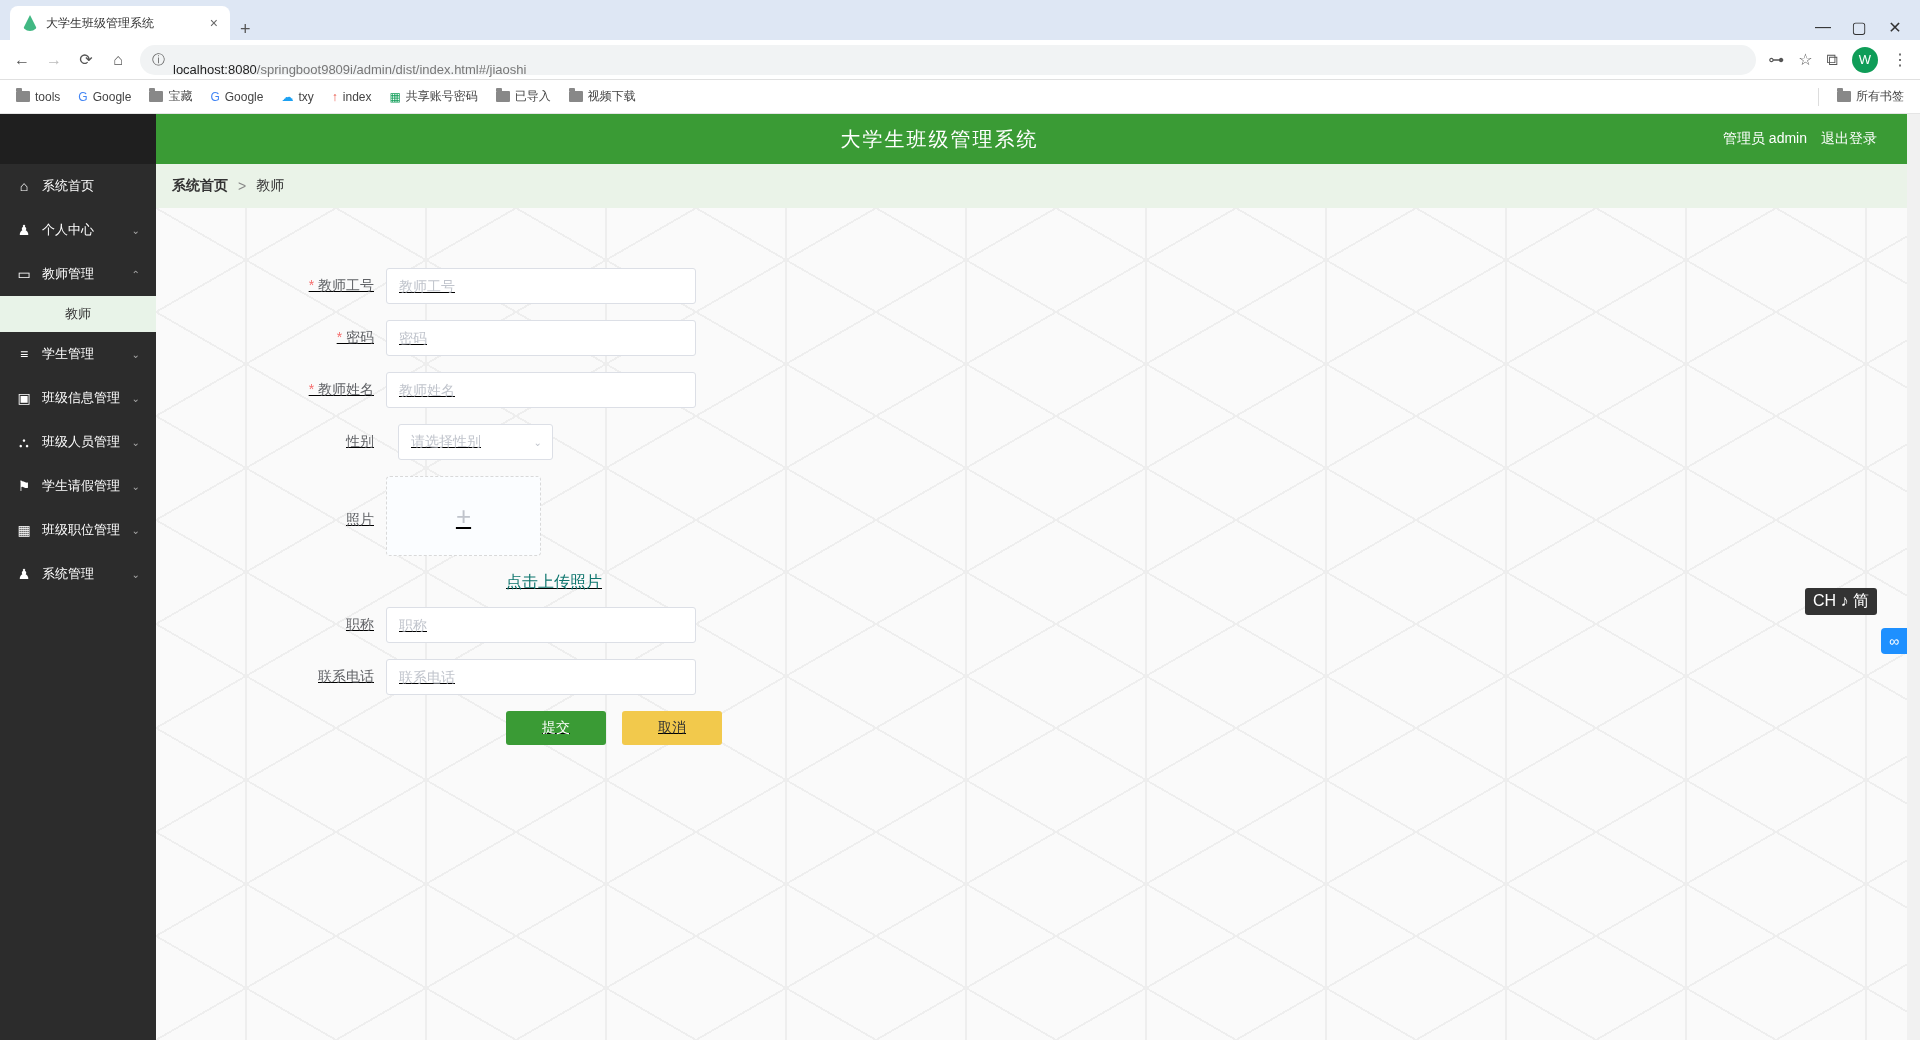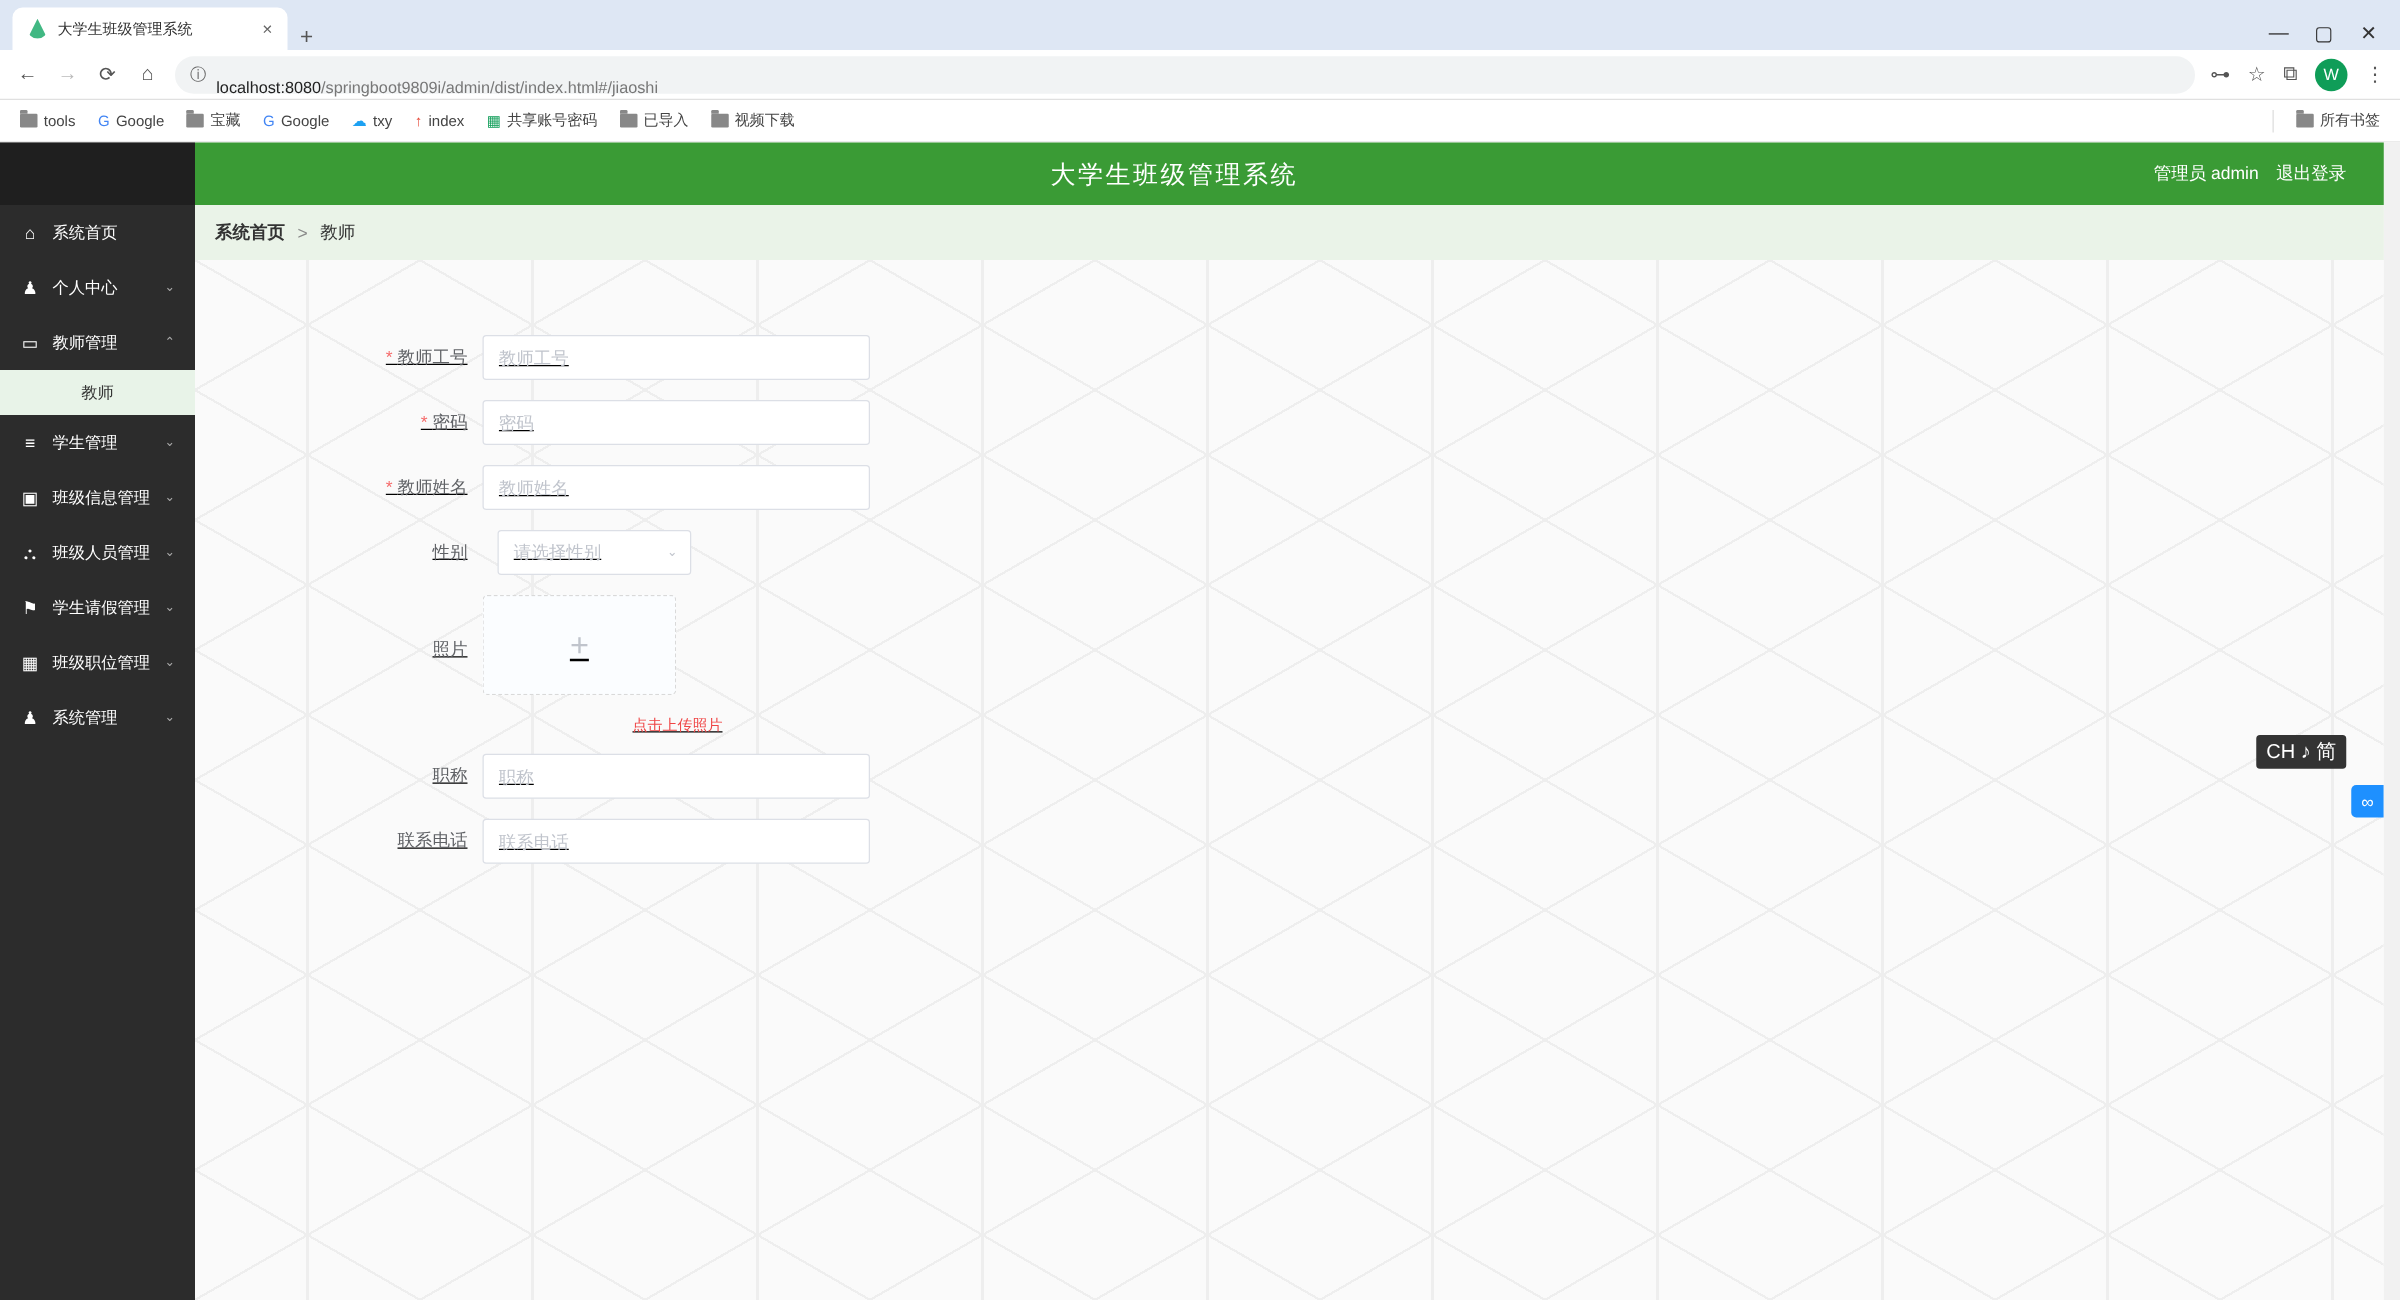--- a/index.html
+++ b/index.html
@@ -62,21 +62,21 @@
     .form { position: relative; padding: 60px 0 0 120px; width: 760px; text-decoration: underline; }
     .row { display: flex; align-items: center; margin-bottom: 16px; }
     .lbl { width: 110px; text-align: right; padding-right: 12px; font-size: 14px; color: #606266; }
     .req::before { content: "* "; color: #f56c6c; }
     .inp { width: 310px; height: 36px; border: 1px solid #dcdfe6; border-radius: 3px; padding: 0 12px; font-size: 14px; color: #606266; background: #fff; outline: none; }
     .inp::placeholder { color: #c0c4cc; }
     .sel { width: 155px; height: 36px; border: 1px solid #dcdfe6; border-radius: 3px; padding: 0 28px 0 12px; font-size: 14px; color: #c0c4cc; background: #fff; position: relative; display: flex; align-items: center; cursor: pointer; margin-left: 12px; }
     .sel-arrow { position: absolute; right: 10px; color: #c0c4cc; font-size: 10px; }
     .uploader { width: 155px; height: 80px; border: 1px dashed #d9d9d9; border-radius: 4px; background: #fbfdff; display: flex; align-items: center; justify-content: center; cursor: pointer; }
     .uploader-plus { font-size: 26px; color: #c0c4cc; font-weight: 200; }
-    .upload-hint { font-size: 12px; color: #ef4444; margin: 6px 0 14px 230px; }
+    .upload-hint { font-size: 16px; color: #0f766e; margin: 6px 0 14px 230px; }
     .btns { display: flex; gap: 16px; margin-left: 230px; }
     .btn { width: 100px; height: 34px; border: none; border-radius: 3px; font-size: 14px; cursor: pointer; }
     .btn-primary { background: #3a9b35; color: #fff; }
     .btn-warn { background: #f2c94c; color: #333; }
 
     .ime-badge { position: absolute; right: 30px; top: 380px; background: #333; color: #fff; font-size: 16px; padding: 3px 8px; border-radius: 3px; }
     .side-widget { position: absolute; right: 0; top: 420px; width: 26px; height: 26px; background: #1e90ff; border-radius: 4px 0 0 4px; display: flex; align-items: center; justify-content: center; color: #fff; font-size: 14px; }
 
     .scrollbar { width: 13px; background: #f1f1f1; }
   </style>
@@ -260,20 +260,24 @@
         </div>
         <div class="upload-hint">点击上传照片</div>
         <div class="row">
           <div class="lbl">职称</div>
           <input class="inp" placeholder="职称" style="">
         </div>
         <div class="row">
           <div class="lbl">联系电话</div>
           <input class="inp" placeholder="联系电话" style="">
         </div>
+        <div class="btns">
+          <button class="btn btn-primary">提交</button>
+          <button class="btn btn-warn">取消</button>
+        </div>
       </div>
 
       <div class="ime-badge">CH ♪ 简</div>
       <div class="side-widget">∞</div>
     </div>
   </div>
 
   <div class="scrollbar"></div>
 </div>
 

